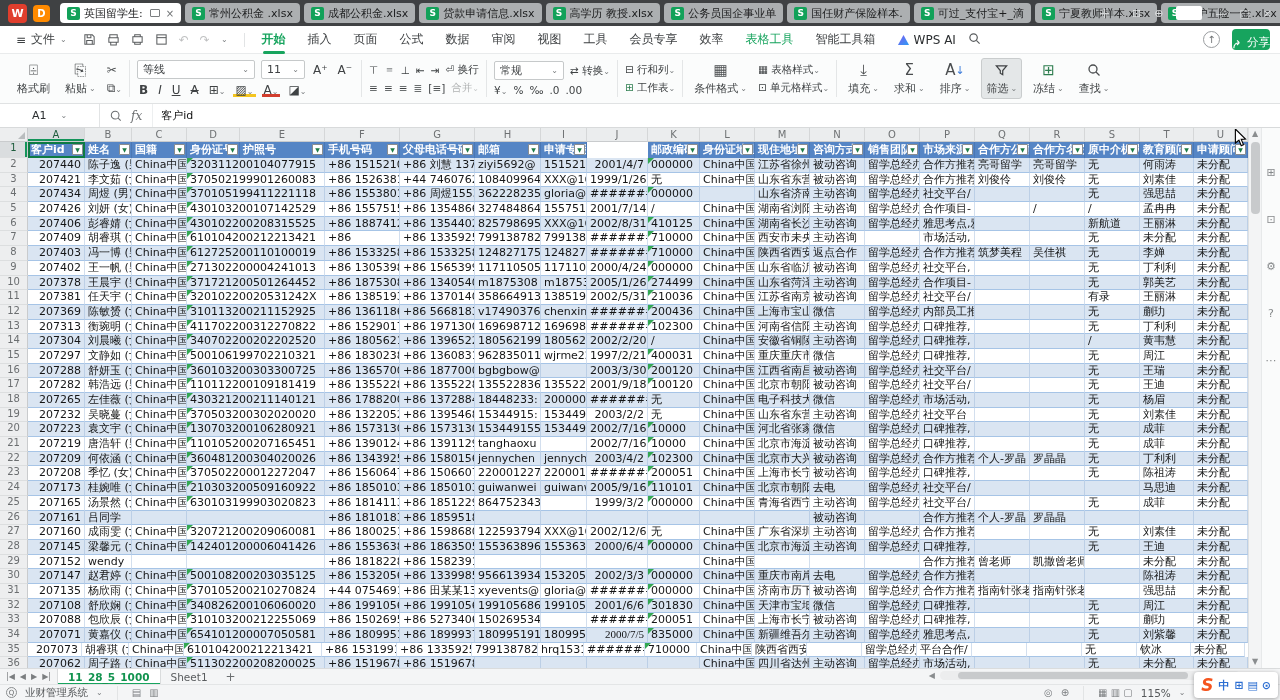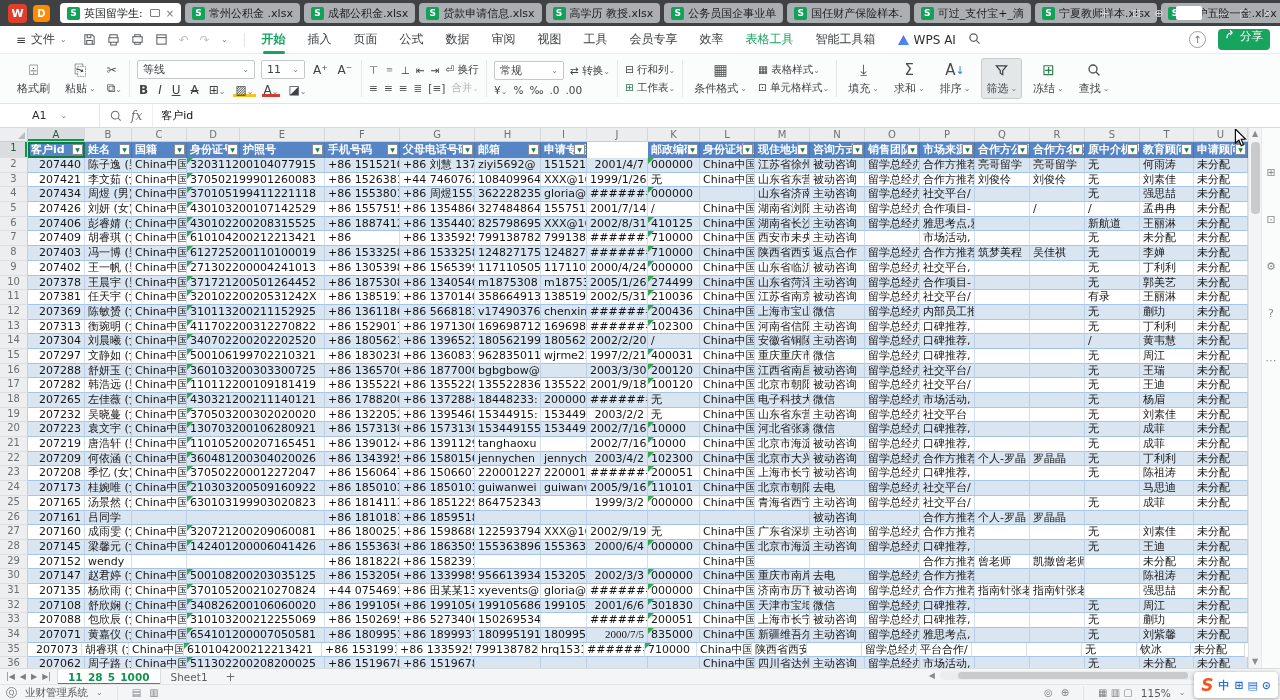--- a/index.html
+++ b/index.html
@@ -30,21 +30,21 @@
   .vdiv{width:1px;height:14px;background:#E2E4E5;margin:0 6px}
   .menu-items{display:flex;align-items:center}
   .mi{padding:4px 11px;position:relative;white-space:nowrap;cursor:default}
   .mi.active{color:#17A45E;font-weight:bold}
   .mi.active::after{content:"";position:absolute;left:12px;right:12px;bottom:-2px;height:3px;border-radius:2px;background:#17A45E}
   .mi.accent{color:#17A45E}
   .ai-badge{display:flex;align-items:center;gap:4px;margin-left:10px;font-size:12px;color:#2B2E30}
   .srch{margin-left:12px;color:#595C5E}
   .mright{margin-left:auto;display:flex;align-items:center;gap:12px}
   .upld{width:17px;height:17px;border:1px solid #9A9DA0;border-radius:50%;color:#6E7173;font-size:10px;display:flex;align-items:center;justify-content:center}
-  .sharebtn{height:21px;padding:0 7px;border-radius:4px;background:#17A45E;color:#fff;font-size:11.5px;display:flex;align-items:flex-start;gap:4px}
+  .sharebtn{height:21px;padding:0 0;border-radius:4px;background:#17A45E;color:#fff;font-size:11.5px;display:flex;align-items:flex-end;gap:4px}
 
   
   .ribbon{position:absolute;top:54px;left:0;right:0;height:50px;background:#FBFCFC;border-bottom:1px solid #E0E2E3;display:flex;align-items:stretch;padding:3px 6px;font-size:11px;color:#3F4244}
   .rgroup{display:flex;align-items:center;gap:7px;padding:0 7px}
   .rdiv{width:1px;background:#E4E6E7;margin:3px 0}
   .rbig{display:flex;flex-direction:column;align-items:center;justify-content:center;gap:2px;padding:2px 4px;border-radius:3px;min-width:34px}
   .rbig .ric{height:18px;display:flex;align-items:center;justify-content:center;font-size:15px;color:#4A4D4F}
   .rbig .rlb{display:flex;align-items:center;gap:2px;white-space:nowrap}
   .rbig.pressed{background:#E4E7E8;border:1px solid #C9CCCD}
   .car{font-size:8px;color:#7B7E80}
@@ -1053,21 +1053,21 @@
       <div class="grow drow odd">
         <div class="gut">27</div>
         <div class="cell ar" style="width: 57px;">207160</div>
         <div class="cell" style="width: 47px;">成雨雯 (女</div>
         <div class="cell" style="width: 55px;">China中国</div>
         <div class="cell tri" style="width: 138px;">320721200209060081</div>
         <div class="cell" style="width: 75px;">+86 18002510</div>
         <div class="cell" style="width: 75px;">+86 1598680233</div>
         <div class="cell" style="width: 66px;">122593794</div>
         <div class="cell" style="width: 46px;">XXX@163.</div>
-        <div class="cell ar" style="width: 61px;">2002/9/19</div>
+        <div class="cell ar" style="width: 61px;">2002/12/6</div>
         <div class="cell" style="width: 52px;">无</div>
         <div class="cell" style="width: 55px;">China中国</div>
         <div class="cell" style="width: 55px;">广东省深圳</div>
         <div class="cell" style="width: 55px;">主动咨询</div>
         <div class="cell" style="width: 55px;">留学总经办</div>
         <div class="cell" style="width: 55px;">合作方推荐</div>
         <div class="cell" style="width: 55px;"></div>
         <div class="cell" style="width: 55px;"></div>
         <div class="cell" style="width: 55px;">无</div>
         <div class="cell" style="width: 54px;">刘素佳</div>

